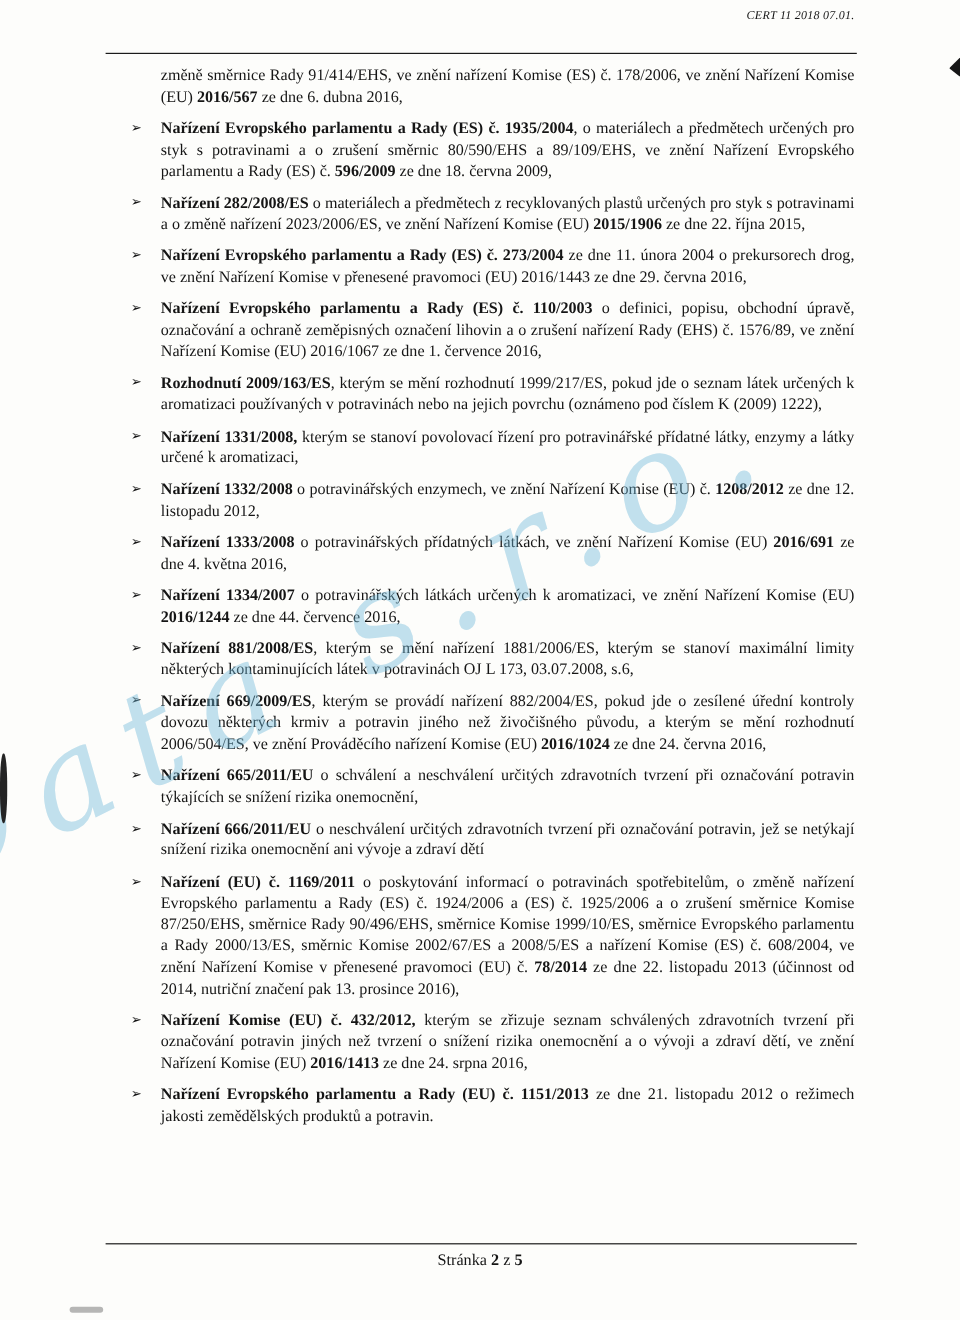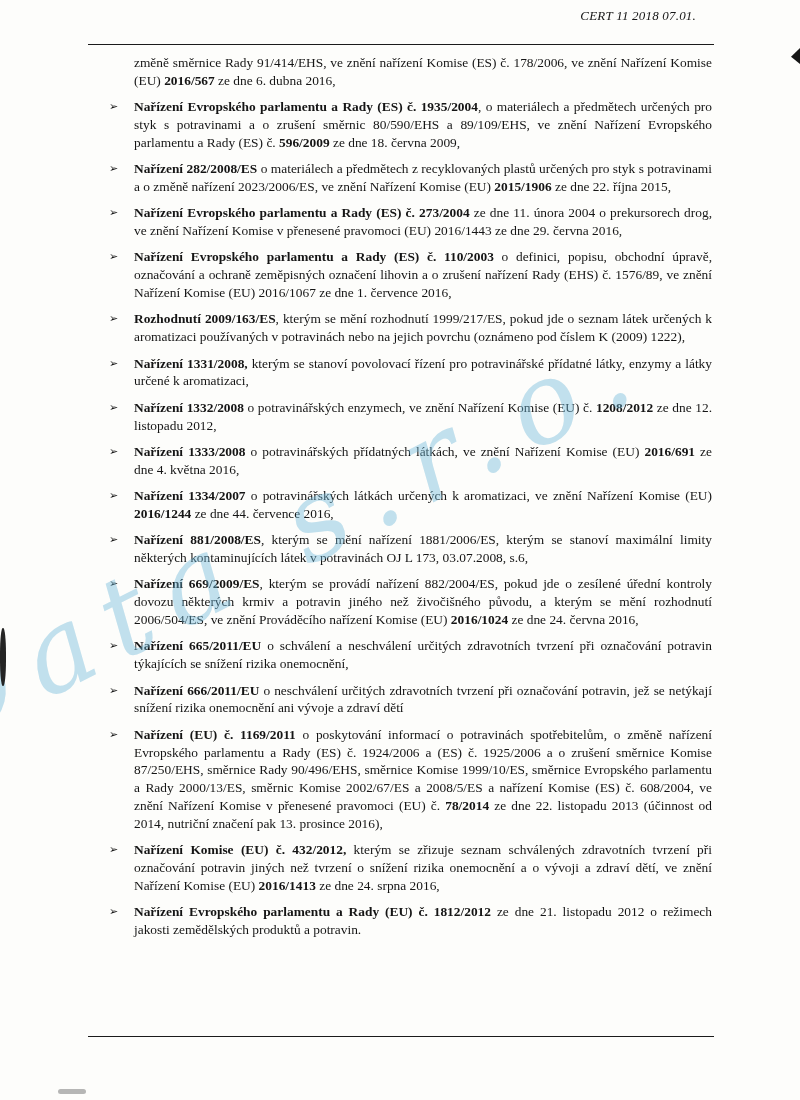--- a/index.html
+++ b/index.html
@@ -4,22 +4,22 @@
 <style>
   * { box-sizing: border-box; }
   html, body { margin: 0; padding: 0; }
   body { width: 800px; height: 1100px; background: #e9e9e9; }
   .page {
     position: relative; width: 800px; height: 1100px;
     background: #fdfdfb; overflow: hidden;
     font-family: "Liberation Serif", serif; color: #151515;
   }
   .doc-header {
-    position: absolute; top: 8px; right: 104px;
-    font-style: italic; font-size: 13px; letter-spacing: 0.2px;
+    position: absolute; top: 8px; right: 88px;
+    font-style: italic; font-size: 10px; letter-spacing: 0.2px;
   }
   .rule { position: absolute; left: 88px; right: 86px; border-top: 1.6px solid #1b1b1b; }
   .rule.top { top: 44px; }
   .rule.bottom { top: 1036px; }
   .content {
     position: absolute; top: 54px; left: 88px; width: 624px;
     font-size: 13.4px; line-height: 1.33; text-align: justify;
   }
   .item { display: flex; margin-bottom: 8.5px; justify-content: flex-end; }
   .marker {
@@ -117,25 +117,31 @@
       <div class="item">
         <span class="marker">➢</span>
         <div class="item-text"><b>Nařízení (EU) č. 1169/2011</b><span> o poskytování informací o potravinách spotřebitelům, o změně nařízení Evropského parlamentu a Rady (ES) č. 1924/2006 a (ES) č. 1925/2006 a o zrušení směrnice Komise 87/250/EHS, směrnice Rady 90/496/EHS, směrnice Komise 1999/10/ES, směrnice Evropského parlamentu a Rady 2000/13/ES, směrnic Komise 2002/67/ES a 2008/5/ES a nařízení Komise (ES) č. 608/2004, ve znění Nařízení Komise v přenesené pravomoci (EU) č. </span><b>78/2014</b><span> ze dne 22. listopadu 2013 (účinnost od 2014, nutriční značení pak 13. prosince 2016),</span></div>
       </div>
       <div class="item">
         <span class="marker">➢</span>
         <div class="item-text"><b>Nařízení Komise (EU) č. 432/2012,</b><span> kterým se zřizuje seznam schválených zdravotních tvrzení při označování potravin jiných než tvrzení o snížení rizika onemocnění a o vývoji a zdraví dětí, ve znění Nařízení Komise (EU) </span><b>2016/1413</b><span> ze dne 24. srpna 2016,</span></div>
       </div>
       <div class="item">
         <span class="marker">➢</span>
-        <div class="item-text"><b>Nařízení Evropského parlamentu a Rady (EU) č. 1812/2012</b><span> ze dne 21. listopadu 2012 o režimech jakosti zemědělských produktů a potravin.</span></div>
+        <div class="item-text"><b>Nařízení Evropského parlamentu a Rady (EU) č. 1151/2013</b><span> ze dne 21. listopadu 2012 o režimech jakosti zemědělských produktů a potravin.</span></div>
       </div>
     </div>
 
   <div class="rule bottom"></div>
+  <div class="footer-text">
+    <span>Stránka</span>
+    <b>2</b>
+    <span>z</span>
+    <b>5</b>
+  </div>
 
   <div class="watermark">
     <span>Data s.r.o.</span>
   </div>
 
   <div class="artifact a1"></div>
   <div class="artifact a2"></div>
   <div class="artifact a3"></div>
 
 </div>

